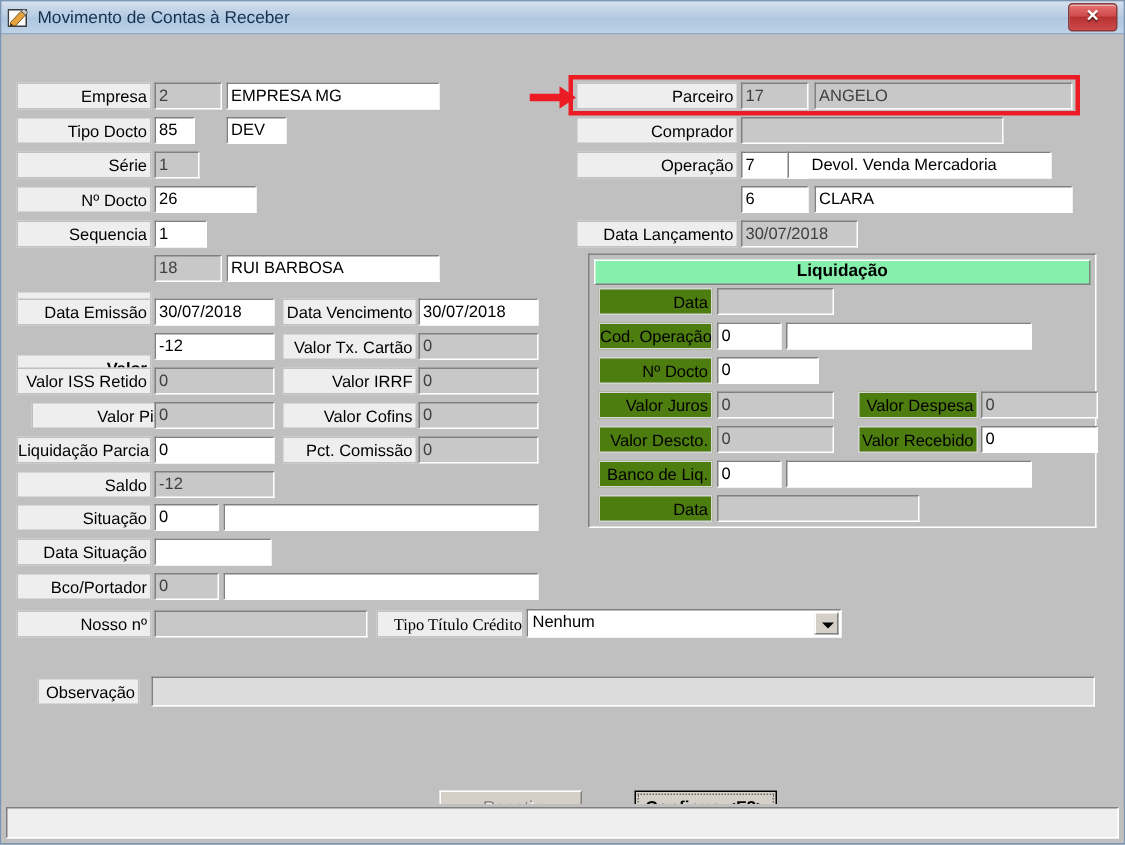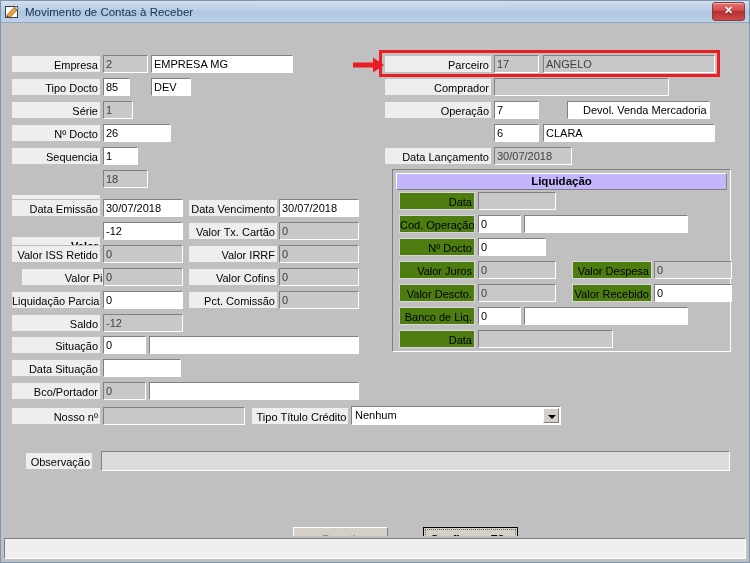--- a/index.html
+++ b/index.html
@@ -71,21 +71,21 @@
     background:#eeeeee;
     border:1px solid #c0c0c0;
     box-sizing:border-box;
     text-align:right;
     padding-right:2px;
     font-size:11px;
     white-space:nowrap;
     overflow:hidden;
     color:#000;
   }
-  .lbl.left{text-align:center;padding-left:3px;padding-right:0;}
+  .lbl.left{text-align:right;padding-left:3px;padding-right:0;font-family:Liberation Serif, serif;}
   .lbl.plain{background:#4d7c0f;border-color:#d6d6d6;}
 
   .fld{
     position:absolute;
     height:18px;line-height:16px;
     box-sizing:border-box;
     border:1px solid;
     border-color:#808080 #ffffff #ffffff #808080;
     background:#ffffff;
     font-size:11px;
@@ -133,21 +133,21 @@
   .group{
     position:absolute;
     border:1px solid;
     border-color:#808080 #ffffff #ffffff #808080;
     box-sizing:border-box;
     background:#c0c0c0;
   }
   .group-title{
     position:absolute;
     left:3px;right:3px;top:3px;height:17px;
-    background:#c4b5fd;
+    background:#86efac;
     border:1px solid;
     border-color:#ffffff #808080 #808080 #ffffff;
     box-sizing:border-box;
     text-align:center;
     font-size:11.5px;font-weight:bold;
     line-height:15px;
     color:#000;
   }
 
   
@@ -242,20 +242,21 @@
     <div class="fld ro" style="left:102px;top:78px;width:30px;">1</div>
 
     <div class="lbl" style="left:10px;top:101px;width:90px;">Nº Docto</div>
     <div class="fld" style="left:102px;top:101px;width:68px;">26</div>
 
     <div class="lbl" style="left:10px;top:124px;width:90px;">Sequencia</div>
     <div class="fld" style="left:102px;top:124px;width:35px;">1</div>
 
     <div class="lbl" style="left:10px;top:147px;width:90px;margin-top:24px;">Cliente</div>
     <div class="fld ro" style="left:102px;top:147px;width:45px;">18</div>
+    <div class="fld" style="left:150px;top:147px;width:142px;">RUI BARBOSA</div>
 
     <div class="lbl" style="left:10px;top:176px;width:90px;">Data Emissão</div>
     <div class="fld" style="left:102px;top:176px;width:80px;">30/07/2018</div>
     <div class="lbl" style="left:187px;top:176px;width:90px;">Data Vencimento</div>
     <div class="fld" style="left:278px;top:176px;width:80px;">30/07/2018</div>
 
     <div class="lbl" style="left:10px;top:213px;width:90px;font-weight:bold;">Valor</div>
     <div class="fld" style="left:102px;top:199px;width:80px;">-12</div>
     <div class="lbl" style="left:187px;top:199px;width:90px;">Valor Tx. Cartão</div>
     <div class="fld ro" style="left:278px;top:199px;width:80px;">0</div>
@@ -302,21 +303,21 @@
 
     <div class="lbl" style="left:383px;top:32px;width:108px;">Parceiro</div>
     <div class="fld ro" style="left:493px;top:32px;width:45px;">17</div>
     <div class="fld ro" style="left:542px;top:32px;width:172px;">ANGELO</div>
 
     <div class="lbl" style="left:383px;top:55px;width:108px;">Comprador</div>
     <div class="fld ro" style="left:493px;top:55px;width:175px;"></div>
 
     <div class="lbl" style="left:383px;top:78px;width:108px;">Operação</div>
     <div class="fld" style="left:493px;top:78px;width:45px;">7</div>
-    <div class="fld" style="left:566px;top:78px;width:143px;padding-left:15px;">Devol. Venda Mercadoria</div>
+    <div class="fld" style="left:524px;top:78px;width:176px;padding-left:15px;">Devol. Venda Mercadoria</div>
 
     <div class="fld" style="left:493px;top:101px;width:45px;">6</div>
     <div class="fld" style="left:542px;top:101px;width:172px;">CLARA</div>
 
     <div class="lbl" style="left:383px;top:124px;width:108px;">Data Lançamento</div>
     <div class="fld ro" style="left:493px;top:124px;width:78px;">30/07/2018</div>
 
     <div class="group" style="left:391px;top:146px;width:339px;width:339px;height:183px;">
       <div class="group-title">Liquidação</div>
     </div>

